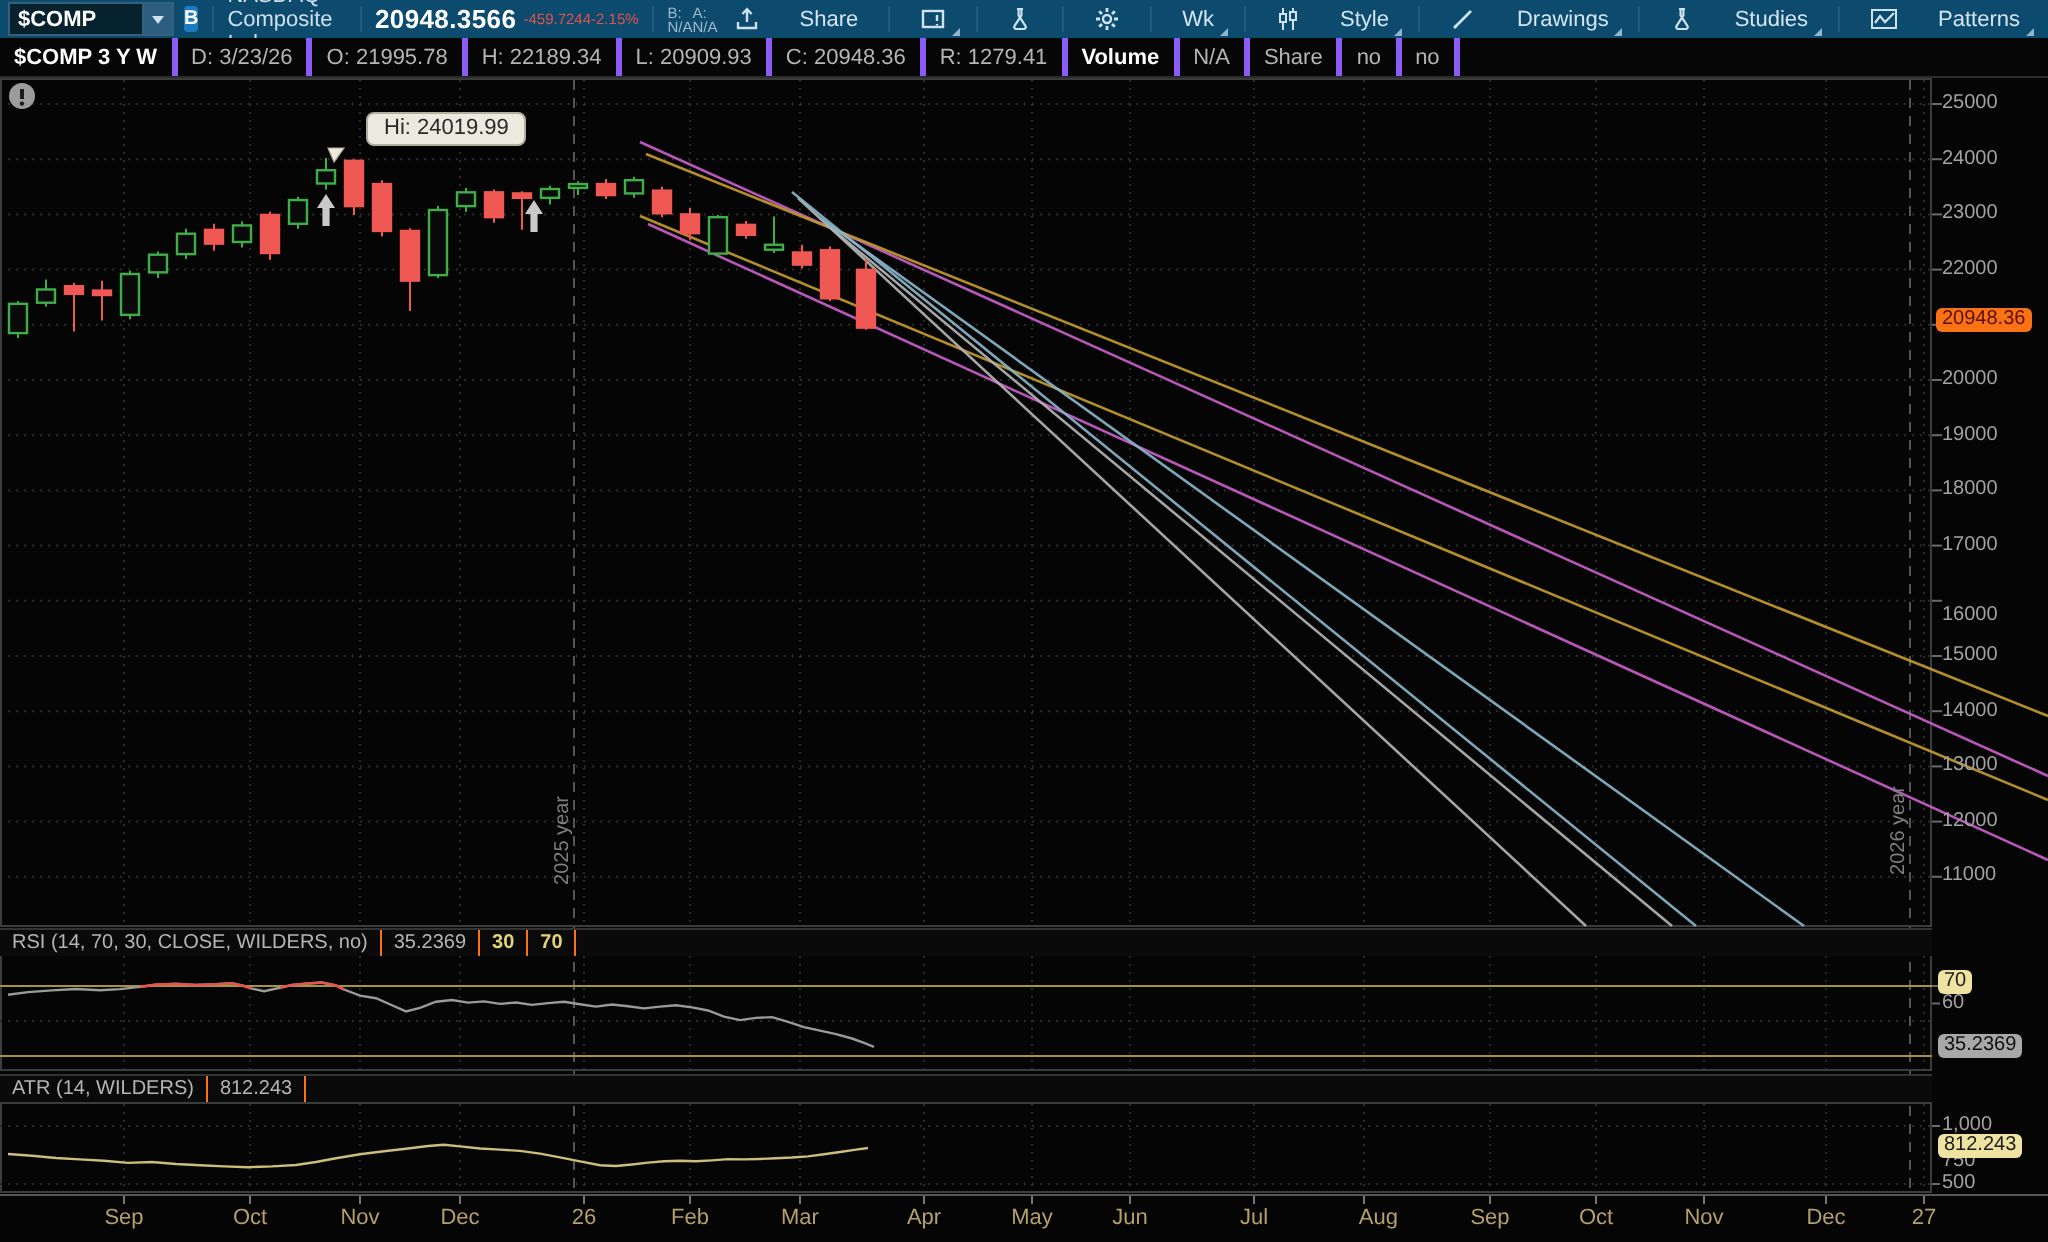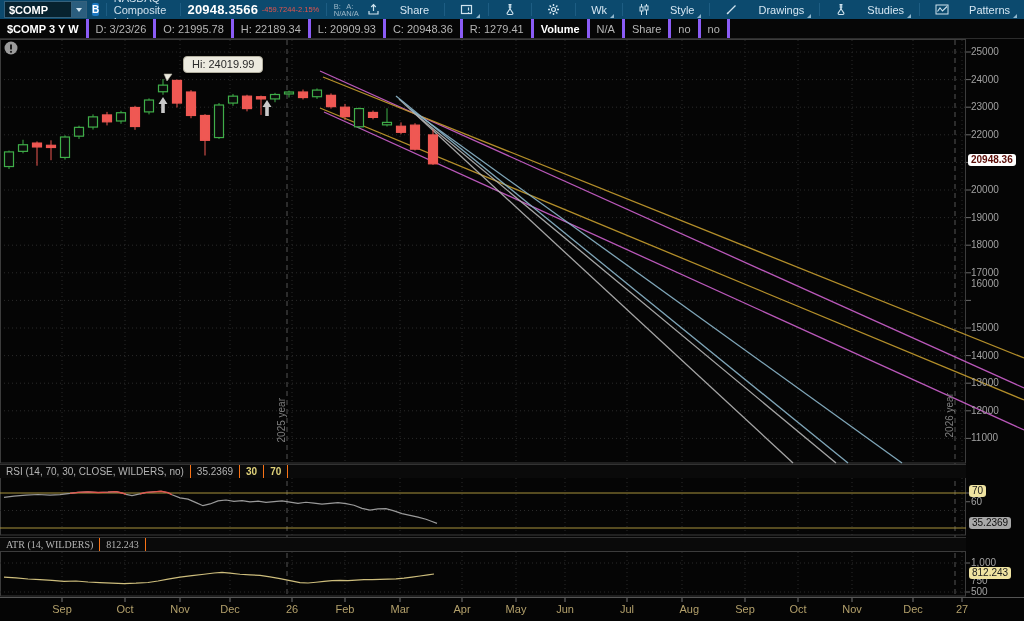--- a/index.html
+++ b/index.html
@@ -31,21 +31,21 @@
           border-left:4px solid transparent;border-bottom:4px solid #8fb6cd;}
   
   .inforow{position:absolute;left:0;top:19px;width:1024px;height:19px;background:#060606;
            border-bottom:1px solid #2c2c2c;display:flex;align-items:stretch;color:#b5b5b5;font-size:11px;}
   .cell{display:flex;align-items:center;padding:0 7px;border-right:3px solid #8b5cf6;white-space:nowrap;}
   .cell.bold{color:#fff;font-weight:bold;}
   
   .plbl{position:absolute;left:971px;color:#a2a2a2;font-size:10px;}
   .mlbl{position:absolute;top:603px;width:34px;margin-left:-17px;text-align:center;color:#b3a06b;font-size:11px;}
   .badge{position:absolute;font-size:10px;border-radius:3px;padding:0 3px;line-height:12px;}
-  .badge.red{background:#ffffff;color:#5c0f0a;font-weight:bold;}
+  .badge.red{background:#f97316;color:#5c0f0a;font-weight:normal;}
   .badge.yellow{background:#efe3a1;color:#1b1b1b;}
   .badge.grey{background:#a8a8a8;color:#101010;}
   .tooltip{position:absolute;left:158px;top:56px;background:#eceadf;border:1px solid #b2af9f;
            border-radius:4px;color:#2a2a2a;font-size:11px;padding:1px 8px 2px 8px;box-shadow:0 1px 3px rgba(0,0,0,.8);margin-left:25px;}
   .yearlbl{position:absolute;color:#7e7e7e;font-size:10px;writing-mode:vertical-rl;transform:rotate(180deg);}
   
   .study-hdr{position:absolute;left:0;width:966px;height:13px;display:flex;background:#0a0a0a;
              border-top:1px solid #333;font-size:10px;color:#b5b5b5;}
   .study-hdr .hcell{display:flex;align-items:center;padding:0 6px;border-right:1px solid #f97316;white-space:nowrap;}
   .study-hdr .lvl{color:#e0d27a;font-weight:bold;}
@@ -376,39 +376,39 @@
   <div class="study-hdr" style="top:464px;">
     <div class="hcell">RSI (14, 70, 30, CLOSE, WILDERS, no)</div>
     <div class="hcell">35.2369</div>
     <div class="hcell lvl">30</div>
     <div class="hcell lvl">70</div>
   </div>
   <div class="badge yellow" style="left:969px;top:485px;">70</div>
   <div class="axlbl" style="top:496px;">60</div>
   <div class="badge grey" style="left:969px;top:517px;">35.2369</div>
 
-  <div class="study-hdr" style="top:537px;font-family:Liberation Serif, serif;">
+  <div class="study-hdr" style="top:537px;">
     <div class="hcell">ATR (14, WILDERS)</div>
     <div class="hcell">812.243</div>
   </div>
   <div class="axlbl" style="top:557px;">1,000</div>
   <div class="axlbl" style="top:575px;">750</div>
   <div class="badge yellow" style="left:969px;top:567px;">812.243</div>
   <div class="axlbl" style="top:586px;">500</div>
 
   <div id="pricelabels">
       <div class="plbl" style="top: 46px;">25000</div>
       <div class="plbl" style="top: 73.6px;">24000</div>
       <div class="plbl" style="top: 101.2px;">23000</div>
       <div class="plbl" style="top: 128.8px;">22000</div>
       <div class="plbl" style="top: 184px;">20000</div>
       <div class="plbl" style="top: 211.6px;">19000</div>
       <div class="plbl" style="top: 239.2px;">18000</div>
       <div class="plbl" style="top: 266.8px; text-align: right;">17000</div>
-      <div class="plbl" style="top: 278px;">16000</div>
+      <div class="plbl" style="top: 302px;">16000</div>
       <div class="plbl" style="top: 322px;">15000</div>
       <div class="plbl" style="top: 349.6px;">14000</div>
       <div class="plbl" style="top: 377.2px;">13000</div>
       <div class="plbl" style="top: 404.8px;">12000</div>
       <div class="plbl" style="top: 432.4px;">11000</div>
     </div>
   <div id="timelabels">
       <div class="mlbl" style="left: 62px;">Sep</div>
       <div class="mlbl" style="left: 125px;">Oct</div>
       <div class="mlbl" style="left: 180px;">Nov</div>

